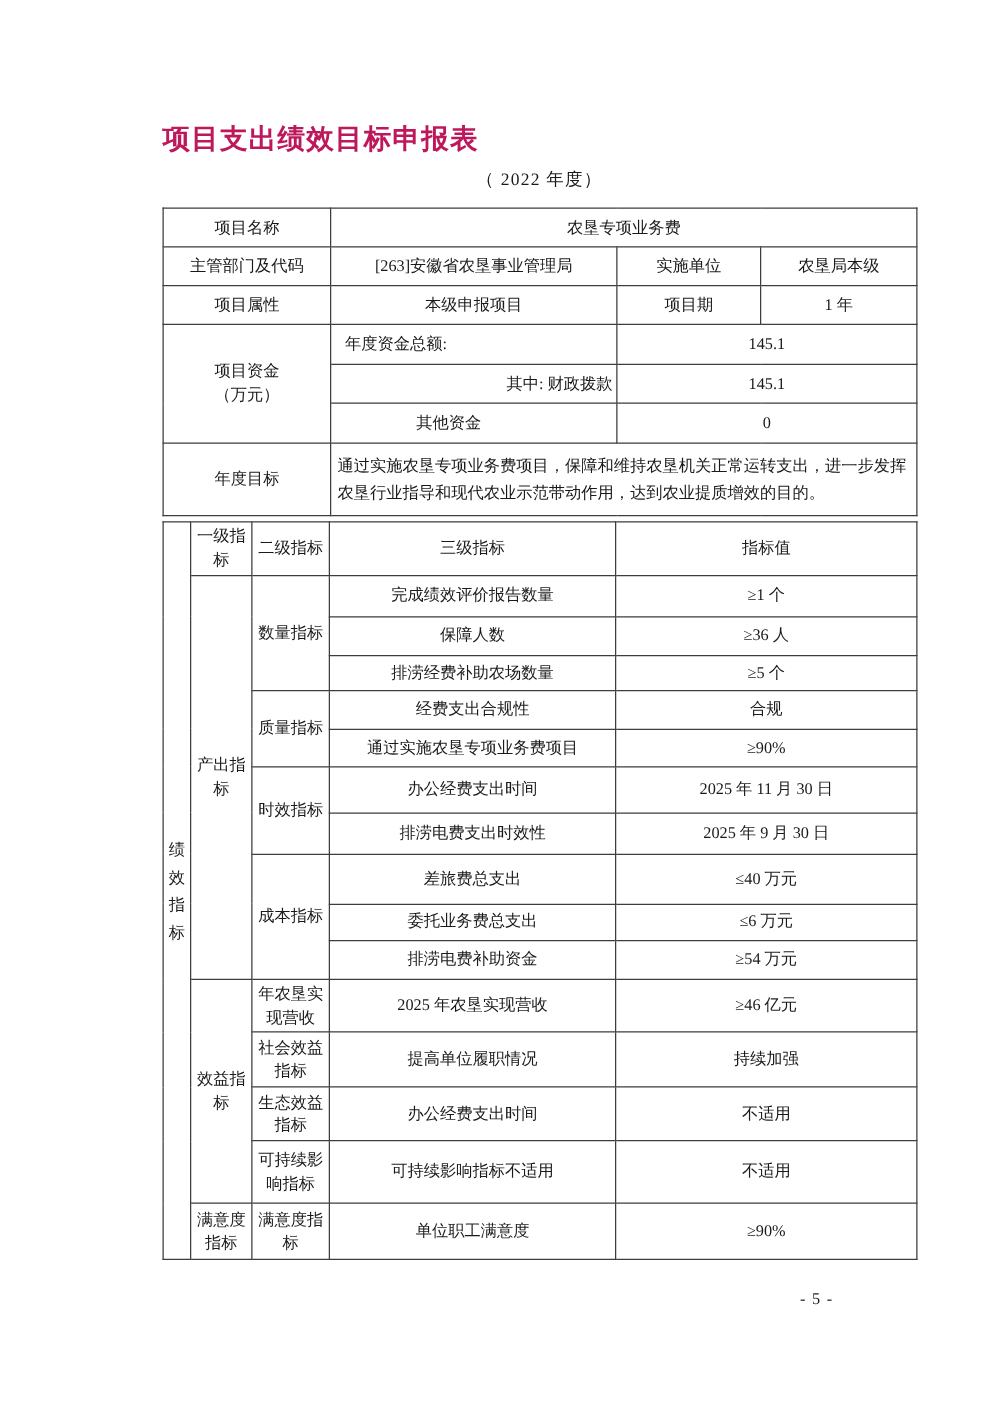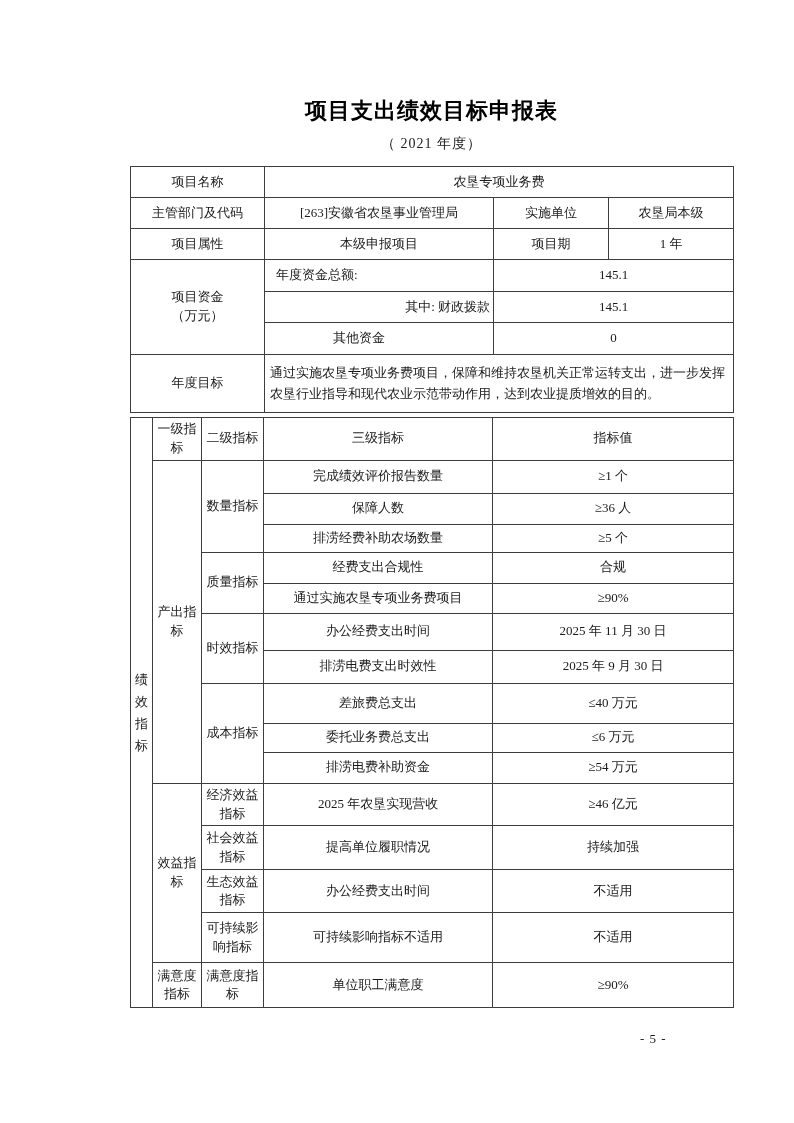--- a/index.html
+++ b/index.html
@@ -1,41 +1,41 @@
 <!DOCTYPE html>
 <html><head>
 <meta charset="utf-8">
 <style>
   html,body{margin:0;padding:0;background:#ffffff;}
   .page{
     position:relative;width:794px;height:1123px;background:#ffffff;
     font-family:"Liberation Serif","DejaVu Serif",serif;color:#1a1a1a;overflow:hidden;
   }
   .content{position:absolute;left:130px;top:0;width:603px;}
-  .title{margin:96px 0 0 0;text-align:center;font-size:22px;font-weight:bold;letter-spacing:1px;color:#000000;}
+  .title{margin:96px 0 0 0;font-size:22px;font-weight:bold;letter-spacing:1px;color:#be185d;}
   .subtitle{text-align:center;font-size:14px;margin-top:9px;letter-spacing:1px;}
   table{border-collapse:collapse;width:603px;table-layout:fixed;font-size:13px;}
   .t1{margin-top:13px;padding-left:32px;}
   .t2{margin-top:4px;}
   td{border:1px solid #3d3d3d;text-align:center;vertical-align:middle;padding:2px 3px;line-height:1.45;word-break:break-all;}
   td.goal{text-align:left;padding:5px 5px;line-height:1.6;}
   td.ind1{text-align:left;padding-left:11px;}
   td.ind2{text-align:right;padding-left:26px;}
   td.ind3{text-align:left;padding-left:68px;font-family:Liberation Serif, serif;}
   td.side{padding:4px 0;line-height:1.7;letter-spacing:0;}
   .pageno{position:absolute;left:640px;top:1031px;font-size:13px;letter-spacing:1px;}
 </style>
 </head>
 <body>
 
 <div class="page">
   <div class="content">
 
     <div class="title">项目支出绩效目标申报表</div>
-    <div class="subtitle">（  2021  年度）</div>
+    <div class="subtitle">（  2022  年度）</div>
 
     <table class="t1">
       <colgroup>
           <col style="width:134px">
           <col style="width:229px">
           <col style="width:115px">
           <col style="width:125px">
         </colgroup>
       <tbody>
           <tr style="height:31px">
@@ -133,21 +133,21 @@
       <tr style="height:29px">
         <td>委托业务费总支出</td>
         <td>≤6 万元</td>
       </tr>
       <tr style="height:31px">
         <td>排涝电费补助资金</td>
         <td>≥54 万元</td>
       </tr>
       <tr style="height:40px">
         <td rowspan="4">效益指标</td>
-        <td>经济效益指标</td>
+        <td>年农垦实现营收</td>
         <td>2025 年农垦实现营收</td>
         <td>≥46 亿元</td>
       </tr>
       <tr style="height:44px">
         <td>社会效益指标</td>
         <td>提高单位履职情况</td>
         <td>持续加强</td>
       </tr>
       <tr style="height:43px">
         <td>生态效益指标</td>

